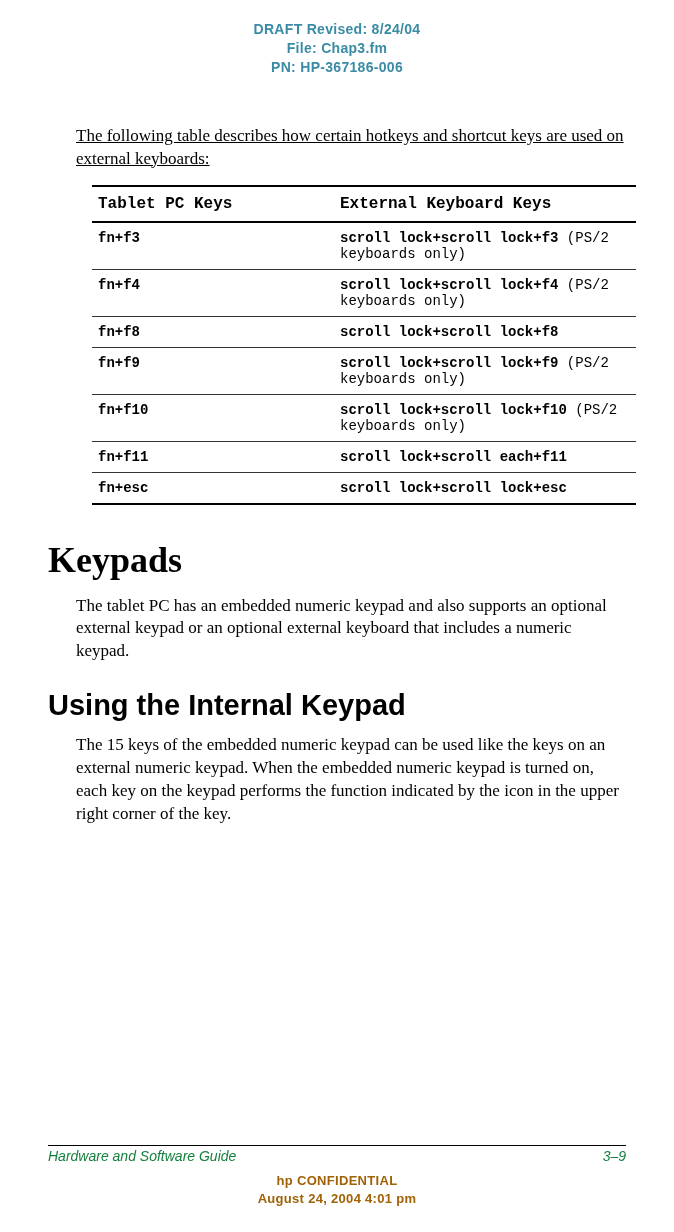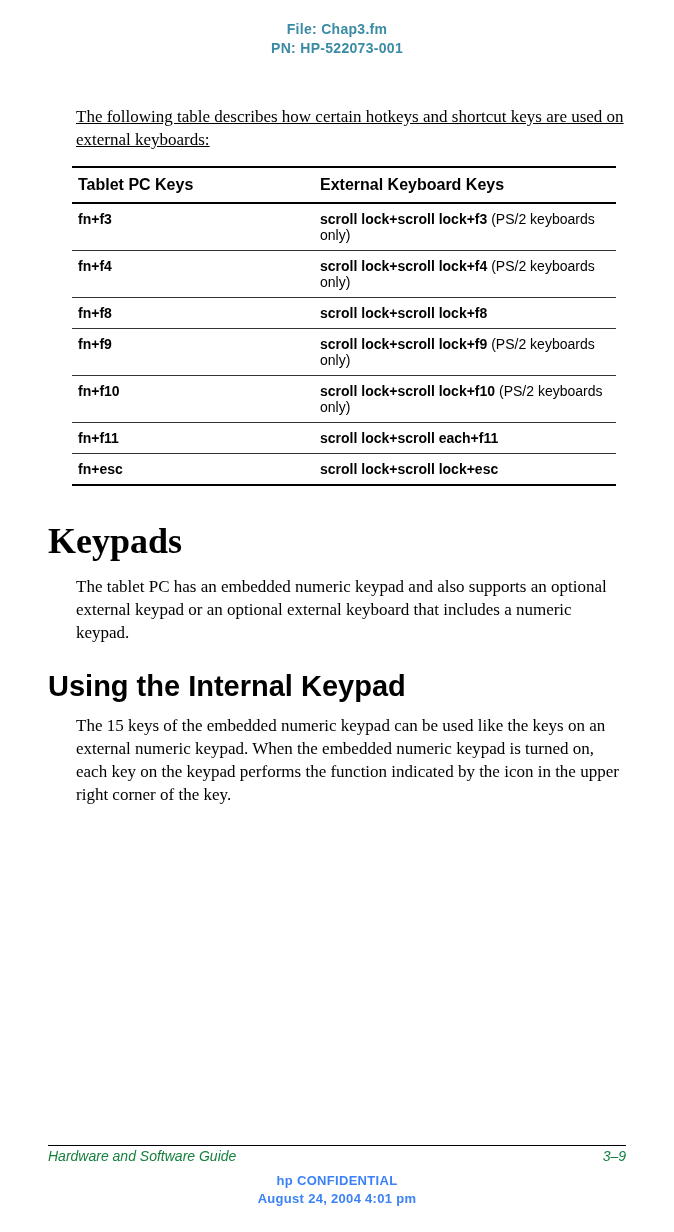--- a/index.html
+++ b/index.html
@@ -37,25 +37,25 @@
   }
   .intro-para {
     font-family: "Times New Roman", Times, serif;
     font-size: 17px;
     line-height: 1.35;
     margin: 48px 0 14px 28px;
     text-decoration: underline;
   }
   table.hk {
     width: 544px;
-    margin-left: 24px;
+    margin-left: 44px;
     border-collapse: collapse;
     border-top: 2.5px solid #000;
     border-bottom: 2.5px solid #000;
-    font-family: Liberation Sans, sans-serif;
+    font-family: Liberation Mono, monospace;
     font-size: 14px;
   }
   table.hk th {
     text-align: left;
     font-weight: bold;
     font-size: 16px;
     padding: 8px 6px;
     border-bottom: 2.5px solid #000;
   }
   table.hk td {
@@ -101,37 +101,38 @@
     display: flex;
     justify-content: space-between;
     font-style: italic;
     font-family: Arial, Helvetica, sans-serif;
     font-size: 14px;
     color: #15803d;
     padding-top: 2px;
   }
   .footer-conf {
     text-align: center;
-    color: #3b82f6;
+    color: #a16207;
     font-weight: bold;
     font-family: Arial, Helvetica, sans-serif;
     font-size: 13px;
     margin-top: 8px;
     letter-spacing: 0.3px;
     line-height: 1.4;
   }
 </style>
 </head>
 <body>
 
 <div class="page">
 
   <div class="draft-header">
+    <div>DRAFT Revised: 8/24/04</div>
     <div>File: Chap3.fm</div>
-    <div>PN: HP-522073-001</div>
+    <div>PN: HP-367186-006</div>
   </div>
 
 
   <p class="intro-para">The following table describes how certain hotkeys and shortcut keys are used on external keyboards:</p>
 
   <table class="hk">
     <thead>
       <tr>
         <th>Tablet PC Keys</th>
         <th>External Keyboard Keys</th>

